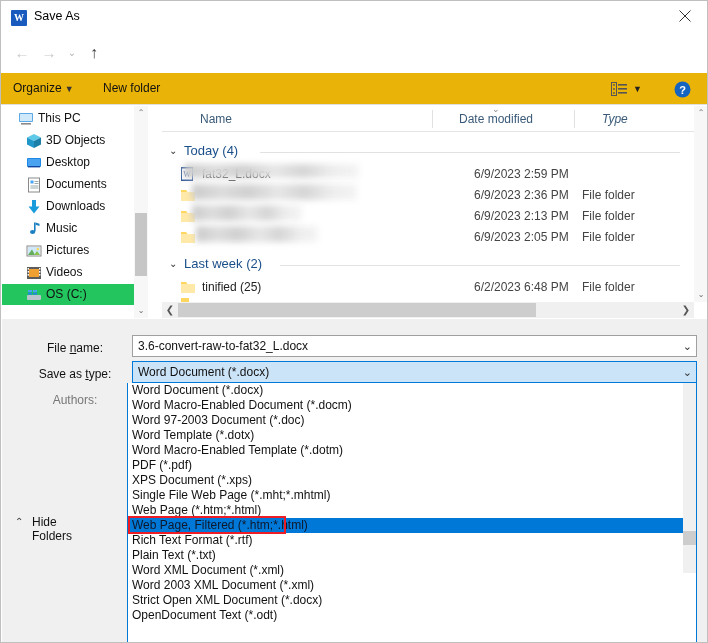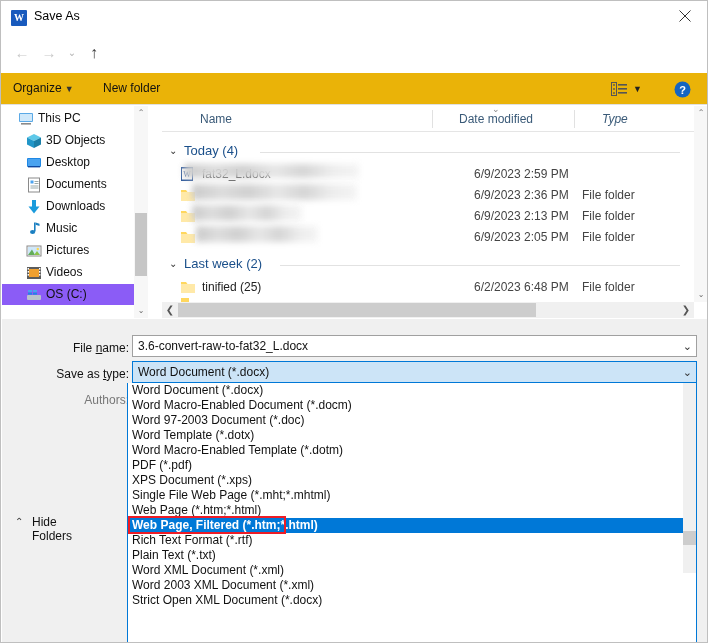--- a/index.html
+++ b/index.html
@@ -120,21 +120,21 @@
     background: #ffffff; overflow: hidden;
   }
   .tree-item {
     position: absolute; left: 0; width: 146px; height: 21px;
     font-size: 12px; color: #111111; line-height: 21px; white-space: nowrap;
   }
   .tree-item .ti-label { position: absolute; left: 44px; top: 0; }
   .tree-item .ti-icon { position: absolute; left: 24px; top: 3px; width: 16px; height: 16px; }
   .tree-item.root .ti-label { left: 36px; }
   .tree-item.root .ti-icon { left: 16px; }
-  .tree-item.selected { background: #8b5cf6; }
+  .tree-item.selected { background: #22c55e; }
 
   
   #nav-scroll {
     position: absolute; left: 133px; top: 105px; width: 14px; height: 212px;
     background: #f7f7f7;
   }
   #nav-scroll .sb-arrow {
     position: absolute; left: 0; width: 14px; height: 14px;
     text-align: center; line-height: 14px; font-size: 8px; color: #6a6a6a;
   }
@@ -231,21 +231,21 @@
     position: absolute; right: 0; top: 0; width: 14px; height: 16px;
     background: #ffffff;
   }
 
   
   #bottom {
     position: absolute; left: 1px; top: 318px; width: 706px; height: 324px;
     background: #f0f0f0;
   }
   .form-label {
-    position: absolute; font-size: 12px; color: #111111; text-align: right;
+    position: absolute; font-size: 12px; color: #111111; text-align: center;
   }
   #lbl-filename { left: 20px; top: 340px; width: 108px; }
   #lbl-savetype { left: 20px; top: 366px; width: 108px; }
   #lbl-authors  { left: 20px; top: 392px; width: 108px; color: #777777; }
   .form-label u { text-decoration: underline; }
 
   #filename-box {
     position: absolute; left: 131px; top: 334px; width: 565px; height: 22px;
     background: #ffffff; border: 1px solid #a0a0a0;
   }
@@ -276,21 +276,21 @@
   
   #dropdown {
     position: absolute; left: 126px; top: 382px; width: 570px; height: 261px;
     background: #ffffff; border: 1px solid #0078d7; border-top: none;
     overflow: hidden; z-index: 20;
   }
   .dd-item {
     position: relative; height: 15px; line-height: 15px;
     font-size: 12px; color: #111111; padding-left: 4px; white-space: nowrap;
   }
-  .dd-item.selected { background: #0078d7; color: #ffffff; font-weight: bold; }
+  .dd-item.selected { background: #0078d7; color: #0f172a; }
   #dd-scroll {
     position: absolute; right: 0; top: 0; width: 13px; height: 190px;
     background: #f0f0f0; z-index: 21;
   }
   #dd-thumb {
     position: absolute; left: 0; top: 148px; width: 13px; height: 14px;
     background: #cdcdcd;
   }
   #red-box {
     position: absolute; left: 127px; top: 515px; width: 158px; height: 18px;
@@ -587,20 +587,21 @@
         <div class="dd-item">PDF (*.pdf)</div>
         <div class="dd-item">XPS Document (*.xps)</div>
         <div class="dd-item">Single File Web Page (*.mht;*.mhtml)</div>
         <div class="dd-item">Web Page (*.htm;*.html)</div>
         <div class="dd-item selected">Web Page, Filtered (*.htm;*.html)</div>
         <div class="dd-item">Rich Text Format (*.rtf)</div>
         <div class="dd-item">Plain Text (*.txt)</div>
         <div class="dd-item">Word XML Document (*.xml)</div>
         <div class="dd-item">Word 2003 XML Document (*.xml)</div>
         <div class="dd-item">Strict Open XML Document (*.docx)</div>
+        <div class="dd-item">OpenDocument Text (*.odt)</div>
       </div>
     <div id="dd-scroll">
       <div id="dd-thumb"></div>
     </div>
   </div>
 
   <div id="red-box"></div>
 
 </div>
 

